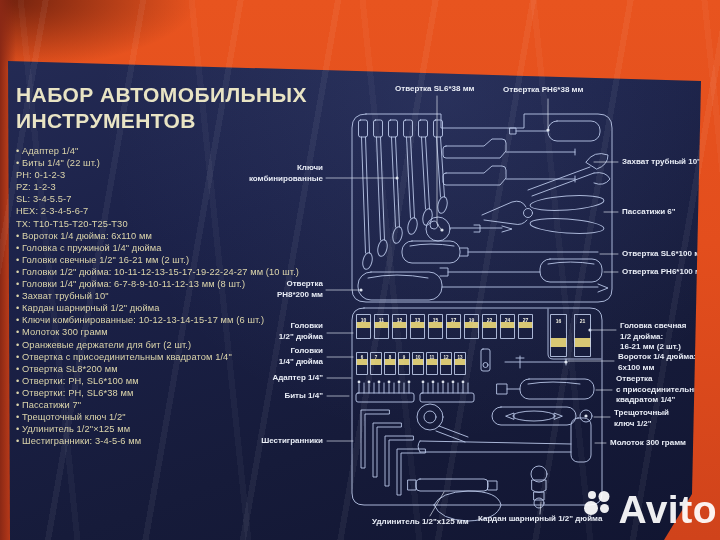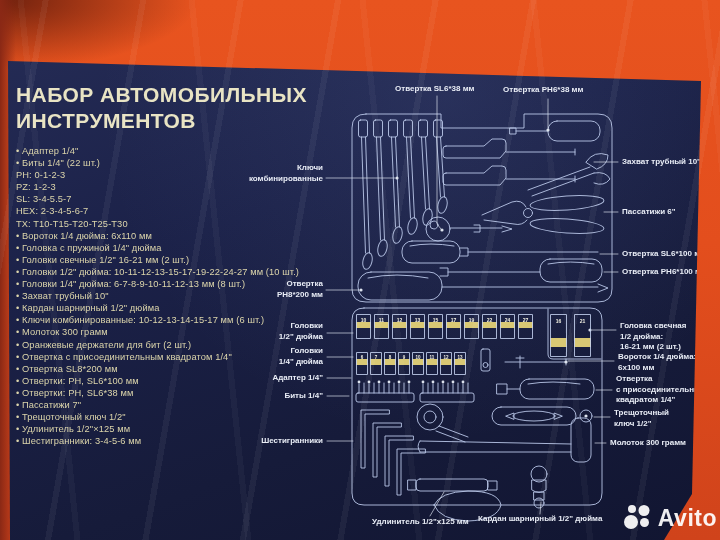--- a/index.html
+++ b/index.html
@@ -58,22 +58,22 @@
   #row-half{left:356px;top:314px;gap:3px;}
   #row-spark{left:550px;top:314px;gap:7px;}
   #row-quarter{left:356px;top:352px;gap:2px;}
   .socket{box-sizing:border-box;border:1px solid rgba(195,208,238,.85);border-radius:1px;
     color:#f2f0e2;text-align:center;font-weight:700;
     background:linear-gradient(180deg,rgba(0,0,0,0) 30%,#d9c874 30%,#d9c874 56%,rgba(0,0,0,0) 56%);}
   .socket.lg{width:15px;height:25px;font-size:5px;padding-top:2px;}
   .socket.sm{width:12px;height:23px;font-size:4.5px;padding-top:2px;}
   .socket.spark{width:17px;height:43px;font-size:5px;padding-top:3px;
     background:linear-gradient(180deg,rgba(0,0,0,0) 56%,#d9c874 56%,#d9c874 78%,rgba(0,0,0,0) 78%);}
-  .watermark{position:absolute;right:3px;bottom:8px;display:flex;align-items:flex-end;gap:5px;
-    color:rgba(255,255,255,.93);font-size:23px;font-weight:700;letter-spacing:.5px;}
+  .watermark{position:absolute;right:3px;bottom:8px;display:flex;align-items:flex-start;gap:5px;
+    color:rgba(255,255,255,.93);font-size:39px;font-weight:700;letter-spacing:.5px;}
   .watermark svg{display:block;}
 </style>
 </head>
 <body>
 
 <div class="stage">
   <div class="corner-shade"></div>
   <div class="left-edge"></div>
 
   <div class="panel">

